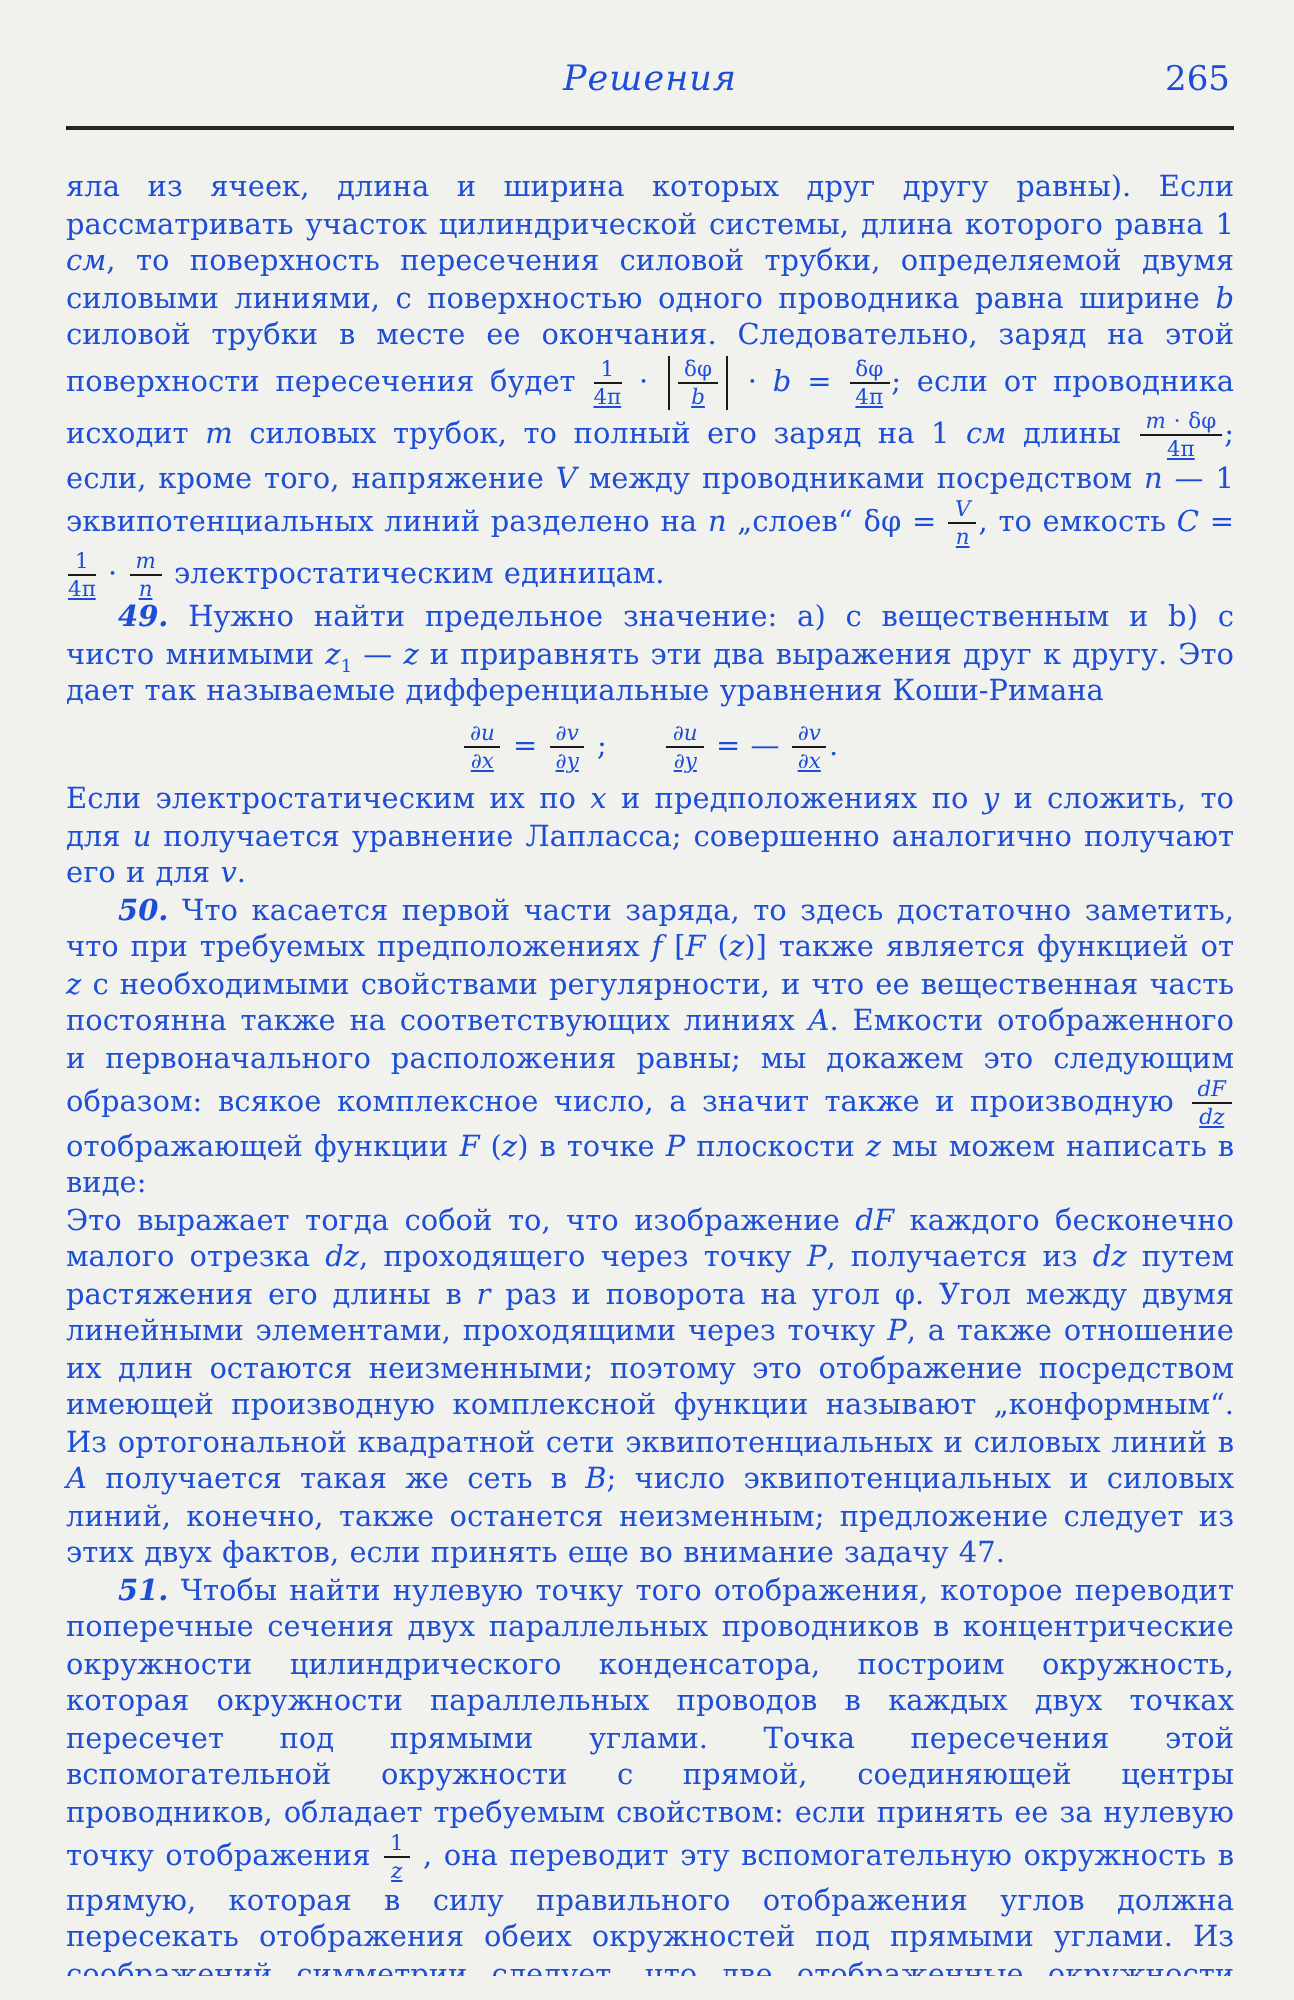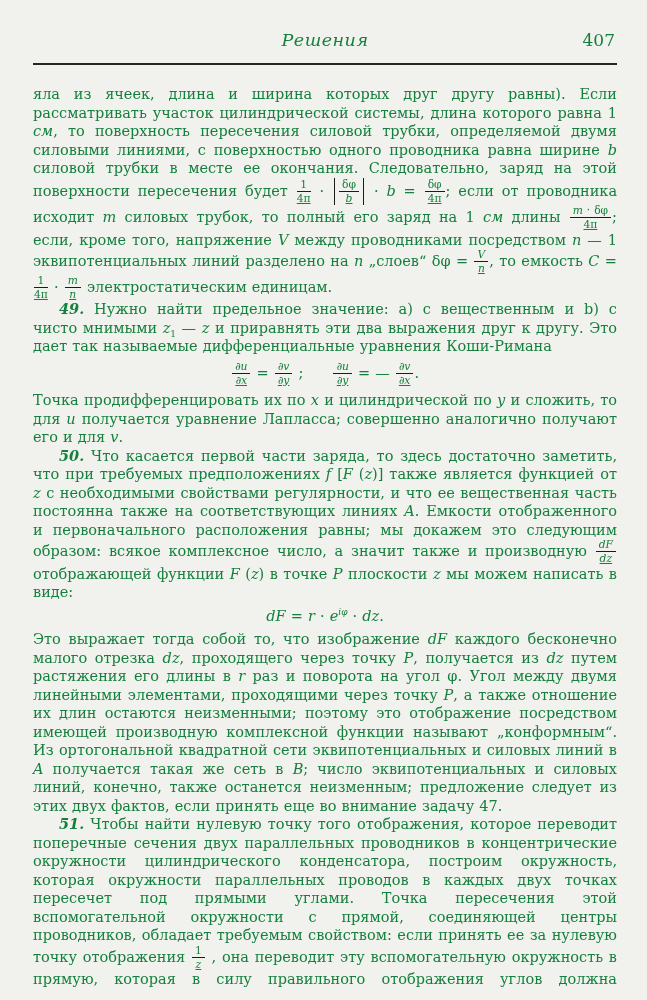--- a/index.html
+++ b/index.html
@@ -1,18 +1,18 @@
 <!DOCTYPE html>
 <html><head>
 <meta charset="utf-8">
 <style>
   html,body{margin:0;padding:0;background:#f1f1ed;}
   .page{
     position:relative;width:647px;height:988px;box-sizing:border-box;
-    background:#f1f1ed;color:#15803d;
+    background:#f1f1ed;color:#1d4ed8;
     font-family:"DejaVu Serif","Liberation Serif",serif;
     padding:30px 30px 0 33px;overflow:hidden;
   }
   .header{position:relative;height:26px;}
   .htitle{position:absolute;left:0;right:0;text-align:center;font-style:italic;font-size:17.5px;letter-spacing:.5px;}
   .hpage{position:absolute;right:2px;top:0;font-size:17px;}
   .rule{border-top:2px solid #262626;margin:7px 0 20px 0;}
   .body{font-size:14.5px;line-height:18.5px;word-spacing:.5px;}
   p.para{margin:0;text-align:justify;text-indent:0;}
   p.ind{text-indent:26px;}
@@ -27,26 +27,25 @@
        border-right:1px solid #1b1b1b;padding:1px 3px;margin:0 2px;text-indent:0;}
   sup.sup{font-size:.62em;font-style:italic;line-height:0;}
   sub.sub{font-size:.62em;line-height:0;}
 </style>
 </head>
 <body>
 
 <div class="page">
   <div class="header">
     <span class="htitle">Решения</span>
-    <span class="hpage">407</span>
+    <span class="hpage">265</span>
   </div>
   <div class="rule"></div>
   <div class="body" id="page-body">
       <p class="para"><span class="run">яла из ячеек, длина и ширина которых друг другу равны). Если рассматривать участок цилиндрической системы, длина которого равна 1 </span><span class="it">см</span><span class="run">, то поверхность пересечения силовой трубки, определяемой двумя силовыми линиями, с поверхностью одного проводника равна ширине </span><span class="it">b</span><span class="run"> силовой трубки в месте ее окончания. Следовательно, заряд на этой поверхности пересечения будет </span><span class="frac"><span class="fnum"><span class="run">1</span></span><span class="fden"><span class="run">4π</span></span></span><span class="run"> · </span><span class="abs"><span class="frac"><span class="fnum"><span class="run">δφ</span></span><span class="fden"><span class="it">b</span></span></span></span><span class="run"> · </span><span class="it">b</span><span class="run"> = </span><span class="frac"><span class="fnum"><span class="run">δφ</span></span><span class="fden"><span class="run">4π</span></span></span><span class="run">; если от проводника исходит </span><span class="it">m</span><span class="run"> силовых трубок, то полный его заряд на 1 </span><span class="it">см</span><span class="run"> длины </span><span class="frac"><span class="fnum"><span class="it">m</span><span class="run"> · δφ</span></span><span class="fden"><span class="run">4π</span></span></span><span class="run">; если, кроме того, напряжение </span><span class="it">V</span><span class="run"> между проводниками посредством </span><span class="it">n</span><span class="run"> — 1 эквипотенциальных линий разделено на </span><span class="it">n</span><span class="run"> „слоев“ δφ = </span><span class="frac"><span class="fnum"><span class="it">V</span></span><span class="fden"><span class="it">n</span></span></span><span class="run">, то емкость </span><span class="it">C</span><span class="run"> = </span><span class="frac"><span class="fnum"><span class="run">1</span></span><span class="fden"><span class="run">4π</span></span></span><span class="run"> · </span><span class="frac"><span class="fnum"><span class="it">m</span></span><span class="fden"><span class="it">n</span></span></span><span class="run"> электростатическим единицам.</span></p>
       <p class="para ind"><span class="bd">49.</span><span class="run"> Нужно найти предельное значение: a) с вещественным и b) с чисто мнимыми </span><span class="it">z</span><sub class="sub">1</sub><span class="run"> — </span><span class="it">z</span><span class="run"> и приравнять эти два выражения друг к другу. Это дает так называемые дифференциальные уравнения Коши-Римана</span></p>
       <p class="para ctr"><span class="frac"><span class="fnum"><span class="it">∂u</span></span><span class="fden"><span class="it">∂x</span></span></span><span class="run"> = </span><span class="frac"><span class="fnum"><span class="it">∂v</span></span><span class="fden"><span class="it">∂y</span></span></span><span class="run"> ;  </span><span class="frac"><span class="fnum"><span class="it">∂u</span></span><span class="fden"><span class="it">∂y</span></span></span><span class="run"> = — </span><span class="frac"><span class="fnum"><span class="it">∂v</span></span><span class="fden"><span class="it">∂x</span></span></span><span class="run">.</span></p>
-      <p class="para"><span class="run">Точка продифференцировать их по </span><span class="it">x</span><span class="run"> и цилиндрической по </span><span class="it">y</span><span class="run"> и сложить, то для </span><span class="it">u</span><span class="run"> получается уравнение Лапласса; совершенно аналогично получают его и для </span><span class="it">v</span><span class="run">.</span></p>
+      <p class="para"><span class="run">Если электростатическим их по </span><span class="it">x</span><span class="run"> и предположениях по </span><span class="it">y</span><span class="run"> и сложить, то для </span><span class="it">u</span><span class="run"> получается уравнение Лапласса; совершенно аналогично получают его и для </span><span class="it">v</span><span class="run">.</span></p>
       <p class="para ind"><span class="bd">50.</span><span class="run"> Что касается первой части заряда, то здесь достаточно заметить, что при требуемых предположениях </span><span class="it">f</span><span class="run"> [</span><span class="it">F</span><span class="run"> (</span><span class="it">z</span><span class="run">)] также является функцией от </span><span class="it">z</span><span class="run"> с необходимыми свойствами регулярности, и что ее вещественная часть постоянна также на соответствующих линиях </span><span class="it">A</span><span class="run">. Емкости отображенного и первоначального расположения равны; мы докажем это следующим образом: всякое комплексное число, а значит также и производную </span><span class="frac"><span class="fnum"><span class="it">dF</span></span><span class="fden"><span class="it">dz</span></span></span><span class="run"> отображающей функции </span><span class="it">F</span><span class="run"> (</span><span class="it">z</span><span class="run">) в точке </span><span class="it">P</span><span class="run"> плоскости </span><span class="it">z</span><span class="run"> мы можем написать в виде:</span></p>
-      <p class="para ctr"><span class="it">dF</span><span class="run"> = </span><span class="it">r</span><span class="run"> · </span><span class="it">e</span><sup class="sup">iφ</sup><span class="run"> · </span><span class="it">dz</span><span class="run">.</span></p>
       <p class="para"><span class="run">Это выражает тогда собой то, что изображение </span><span class="it">dF</span><span class="run"> каждого бесконечно малого отрезка </span><span class="it">dz</span><span class="run">, проходящего через точку </span><span class="it">P</span><span class="run">, получается из </span><span class="it">dz</span><span class="run"> путем растяжения его длины в </span><span class="it">r</span><span class="run"> раз и поворота на угол φ. Угол между двумя линейными элементами, проходящими через точку </span><span class="it">P</span><span class="run">, а также отношение их длин остаются неизменными; поэтому это отображение посредством имеющей производную комплексной функции называют „конформным“. Из ортогональной квадратной сети эквипотенциальных и силовых линий в </span><span class="it">A</span><span class="run"> получается такая же сеть в </span><span class="it">B</span><span class="run">; число эквипотенциальных и силовых линий, конечно, также останется неизменным; предложение следует из этих двух фактов, если принять еще во внимание задачу 47.</span></p>
       <p class="para ind"><span class="bd">51.</span><span class="run"> Чтобы найти нулевую точку того отображения, которое переводит поперечные сечения двух параллельных проводников в концентрические окружности цилиндрического конденсатора, построим окружность, которая окружности параллельных проводов в каждых двух точках пересечет под прямыми углами. Точка пересечения этой вспомогательной окружности с прямой, соединяющей центры проводников, обладает требуемым свойством: если принять ее за нулевую точку отображения </span><span class="frac"><span class="fnum"><span class="run">1</span></span><span class="fden"><span class="it">z</span></span></span><span class="run"> , она переводит эту вспомогательную окружность в прямую, которая в силу правильного отображения углов должна пересекать отображения обеих окружностей под прямыми углами. Из соображений симметрии следует, что две отображенные окружности должны быть концентрическими. Емкость двойной проводки получается равной </span></p>
     </div>
 </div>
 
 </body></html>

